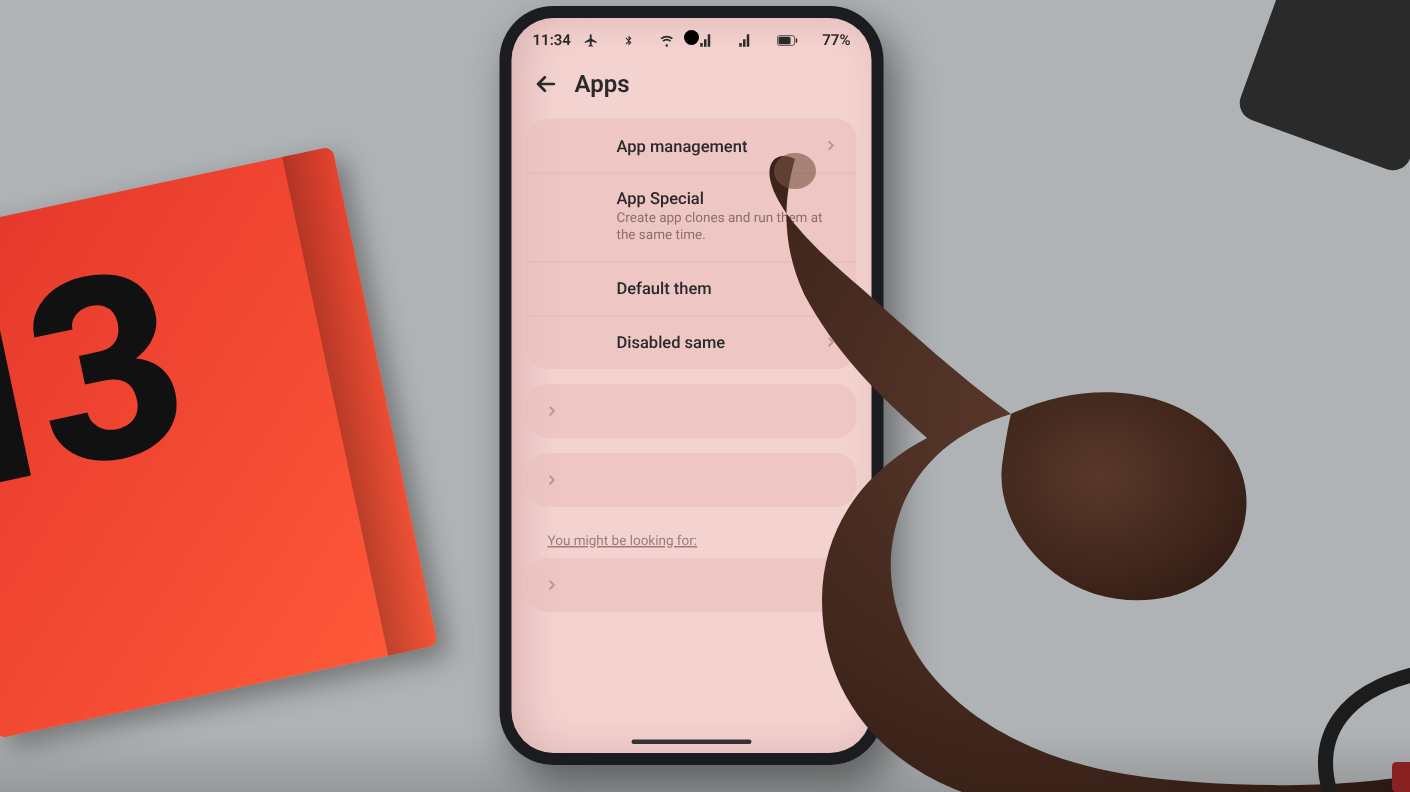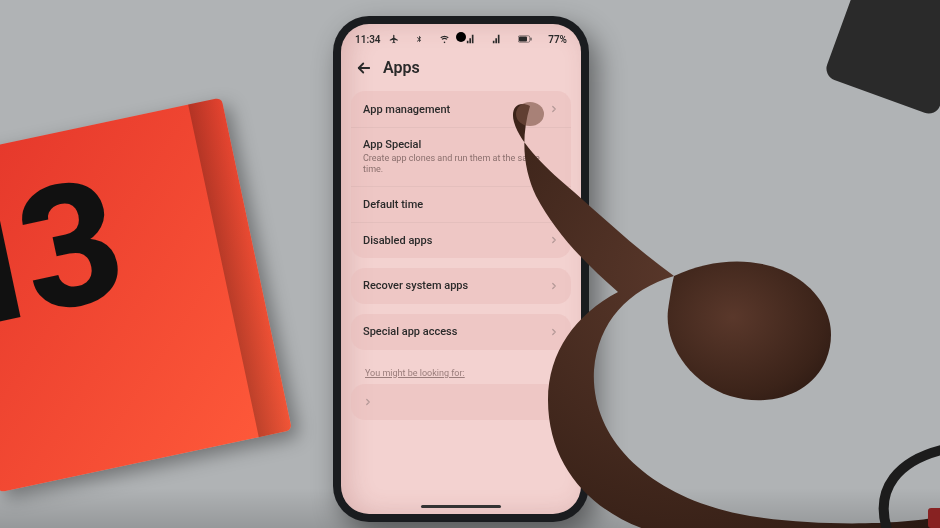--- a/index.html
+++ b/index.html
@@ -45,21 +45,21 @@
       position: absolute;
       right: 0; top: 0; bottom: 0;
       width: 34px;
       background: linear-gradient(to right, rgba(0,0,0,0.25), rgba(0,0,0,0.05));
       border-radius: 0 6px 6px 0;
     }
     
     .phone {
       position: absolute;
       left: 333px;
-      top: 16px;
+      top: 4px;
       width: 256px;
       height: 506px;
       background: #1a1c1f;
       border-radius: 36px;
       box-shadow: 8px 12px 28px rgba(0,0,0,0.45);
       padding: 8px;
     }
     .screen {
       width: 100%;
       height: 100%;
@@ -113,21 +113,21 @@
       overflow: hidden;
     }
     .row {
       display: flex;
       align-items: center;
       padding: 10px 12px;
       min-height: 36px;
       position: relative;
     }
     .row + .row { border-top: 1px solid rgba(0,0,0,0.04); }
-    .row-text { flex: 1; }
+    .row-text { flex: 1; margin-left: 48px; }
     .row-label {
       font-size: 11px;
       font-weight: 500;
       color: #2a2a2a;
     }
     .row-sub {
       font-size: 9px;
       color: #8a6f6d;
       margin-top: 2px;
       line-height: 1.25;
@@ -235,52 +235,46 @@
             </svg>
         </div>
         <div class="row">
           <div class="row-text">
             <div class="row-label">App Special</div>
             <div class="row-sub">Create app clones and run them at the same time.</div>
           </div>
         </div>
         <div class="row">
           <div class="row-text">
-            <div class="row-label">Default time</div>
+            <div class="row-label">Default them</div>
           </div>
           <svg class="chev" width="10" height="10" viewBox="0 0 24 24" fill="none" stroke="currentColor" stroke-width="3" stroke-linecap="round" stroke-linejoin="round">
               <path d="M9 18l6-6-6-6"></path>
             </svg>
         </div>
         <div class="row">
           <div class="row-text">
-            <div class="row-label">Disabled apps</div>
+            <div class="row-label">Disabled same</div>
           </div>
           <svg class="chev" width="10" height="10" viewBox="0 0 24 24" fill="none" stroke="currentColor" stroke-width="3" stroke-linecap="round" stroke-linejoin="round">
               <path d="M9 18l6-6-6-6"></path>
             </svg>
         </div>
       </div>
 
       <div class="group">
         <div class="row">
-          <div class="row-text">
-            <div class="row-label">Recover system apps</div>
-          </div>
           <svg class="chev" width="10" height="10" viewBox="0 0 24 24" fill="none" stroke="currentColor" stroke-width="3" stroke-linecap="round" stroke-linejoin="round">
               <path d="M9 18l6-6-6-6"></path>
             </svg>
         </div>
       </div>
 
       <div class="group">
         <div class="row">
-          <div class="row-text">
-            <div class="row-label">Special app access</div>
-          </div>
           <svg class="chev" width="10" height="10" viewBox="0 0 24 24" fill="none" stroke="currentColor" stroke-width="3" stroke-linecap="round" stroke-linejoin="round">
               <path d="M9 18l6-6-6-6"></path>
             </svg>
         </div>
       </div>
 
       <div class="suggest-label">You might be looking for:</div>
       <div class="group">
         <div class="row">
           <svg class="chev" width="10" height="10" viewBox="0 0 24 24" fill="none" stroke="currentColor" stroke-width="3" stroke-linecap="round" stroke-linejoin="round">

